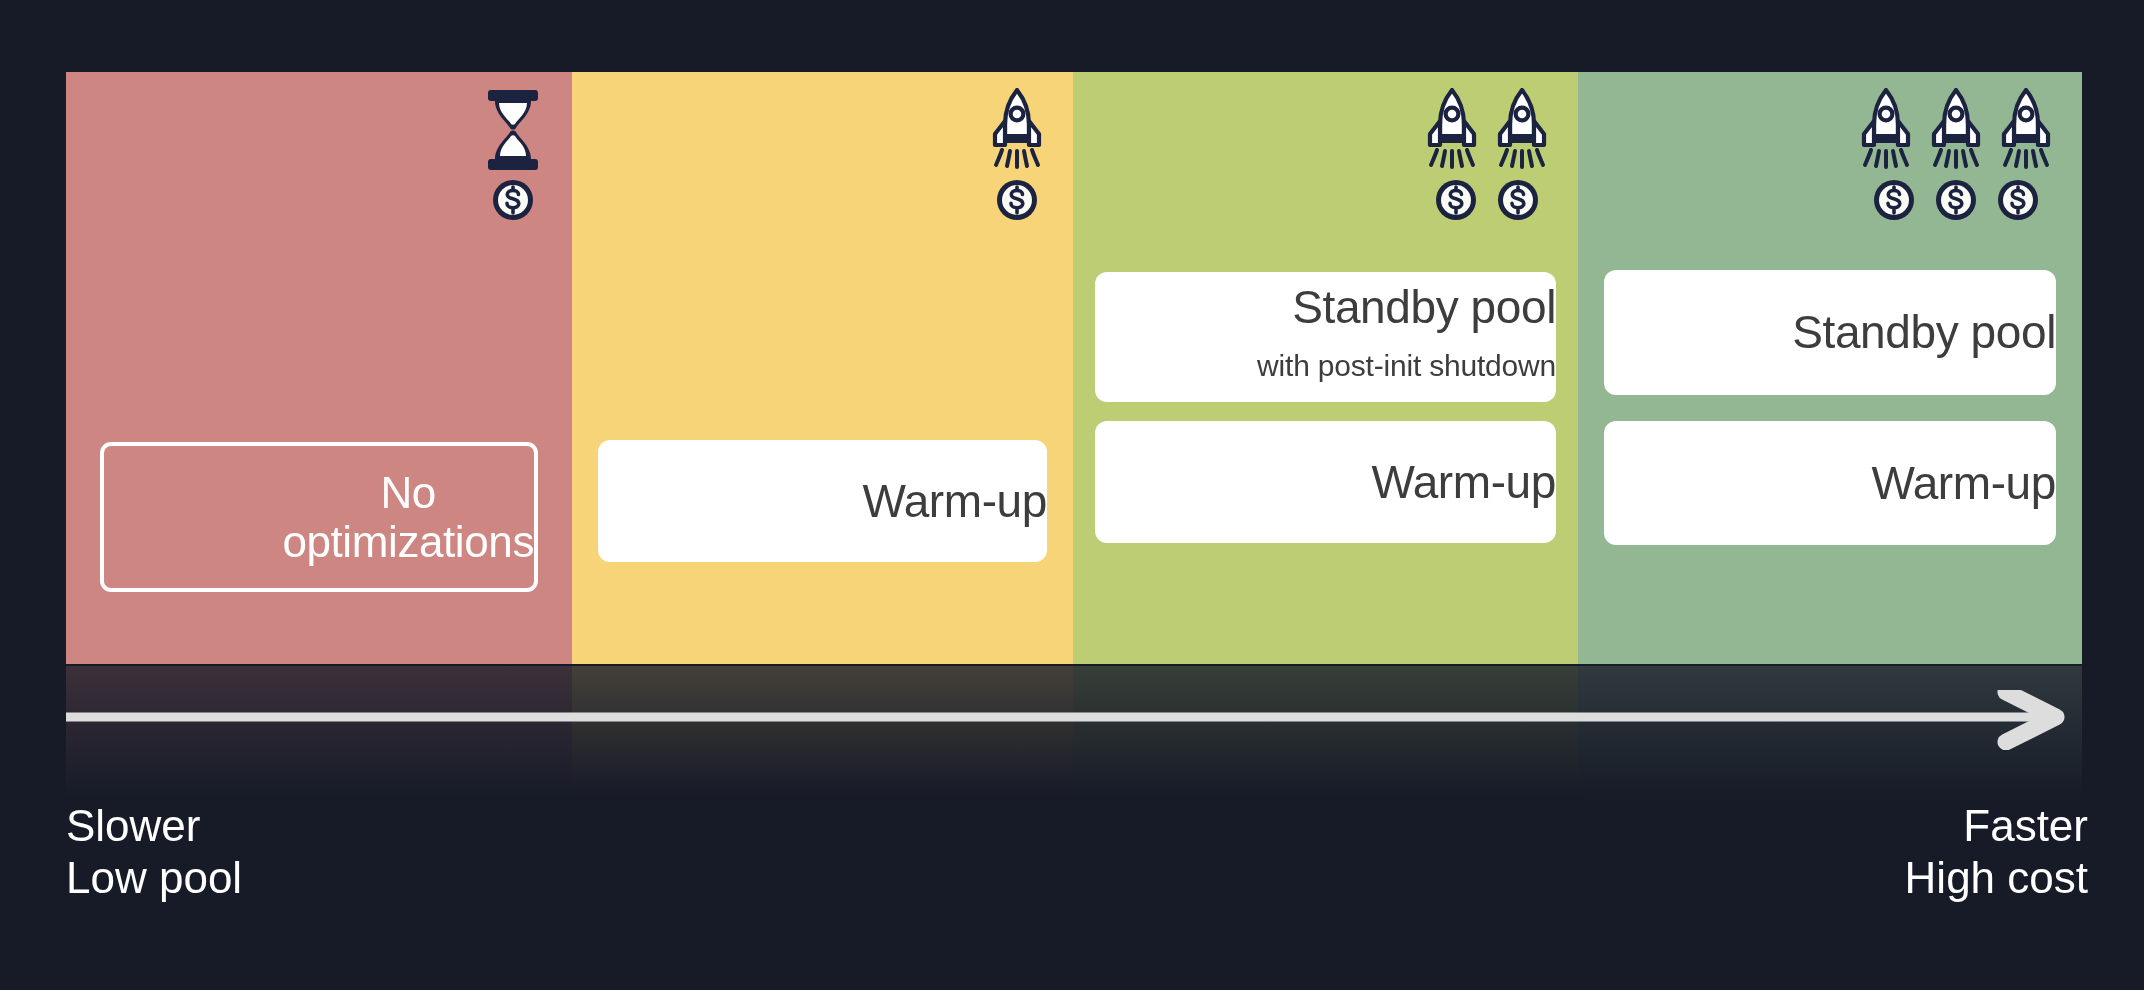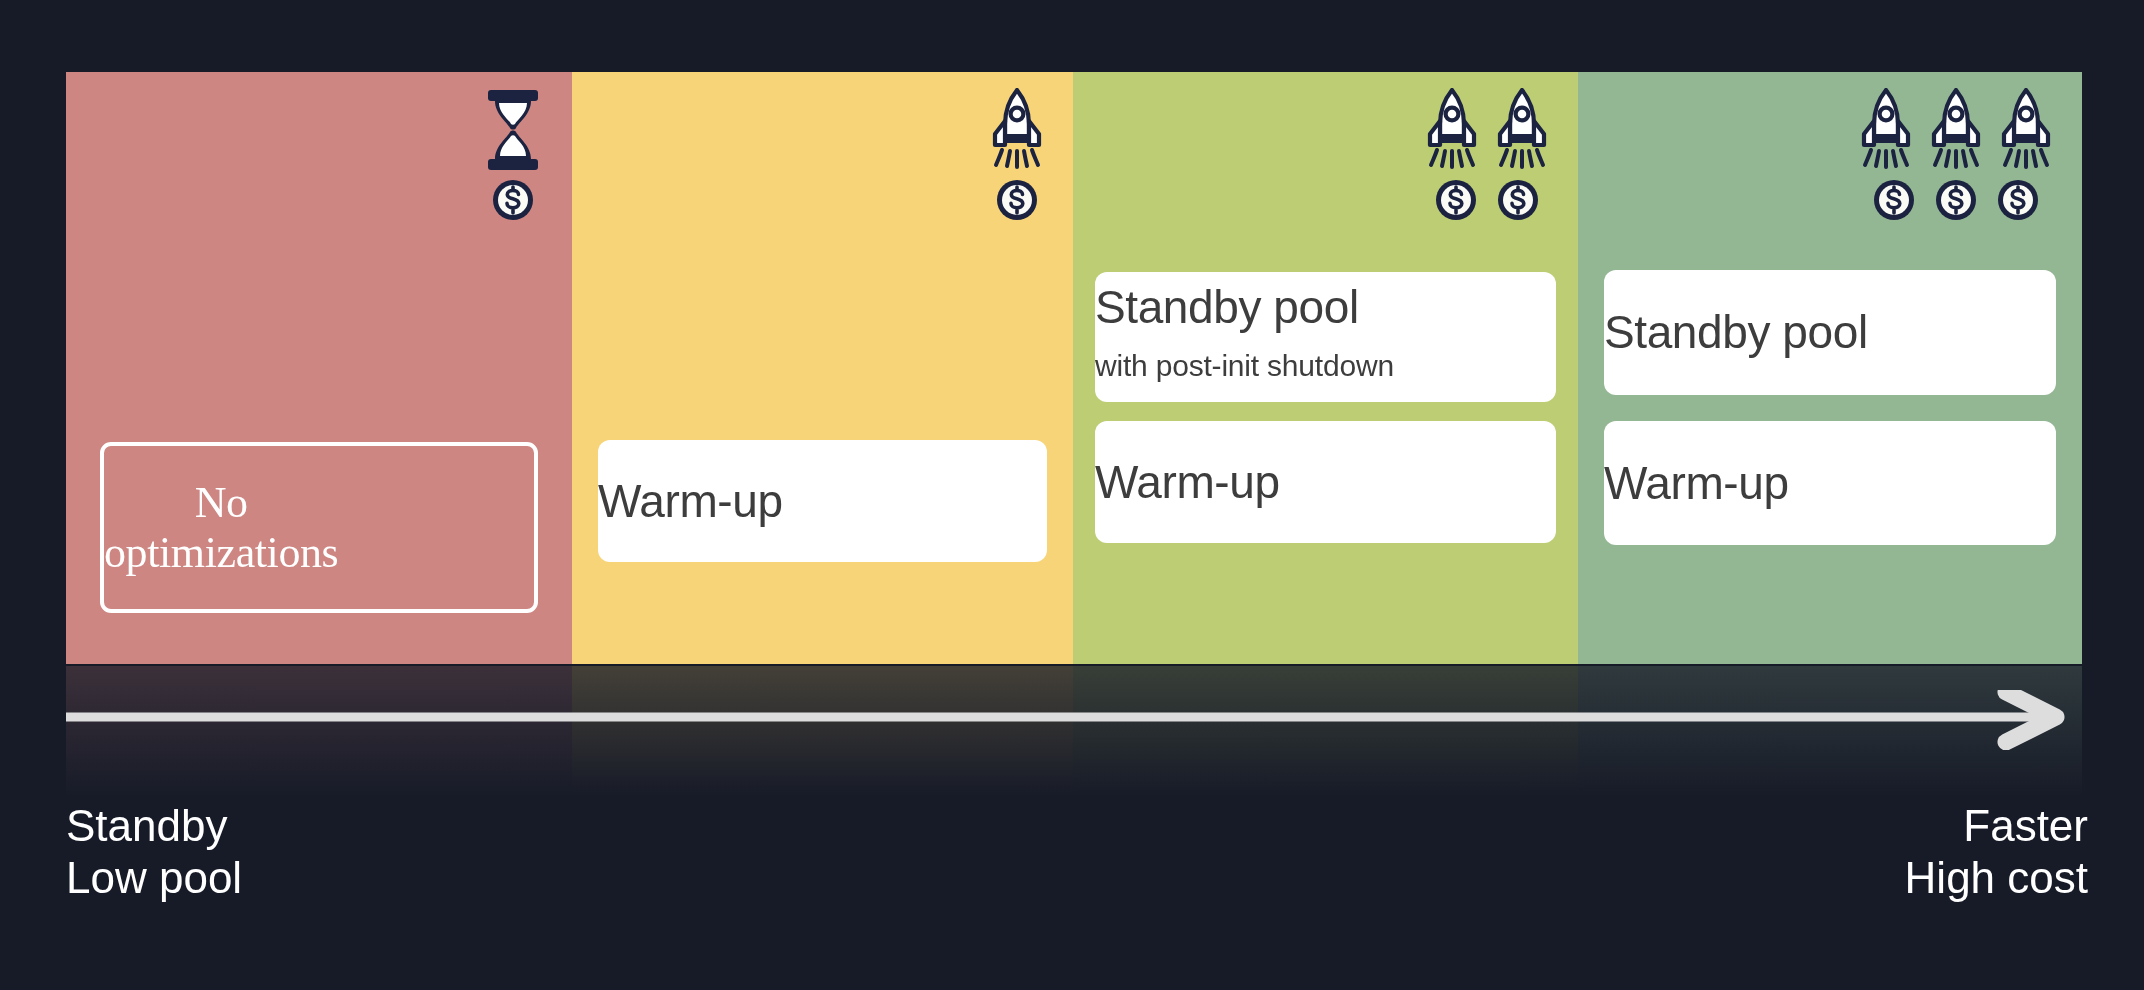--- a/index.html
+++ b/index.html
@@ -65,21 +65,21 @@
     left: 0; right: 0;
     display: flex;
     flex-direction: column;
   }
   .card {
     background: #ffffff;
     border-radius: 12px;
     box-sizing: border-box;
     display: flex;
     flex-direction: column;
-    align-items: flex-start;
+    align-items: flex-end;
     justify-content: center;
     color: #3d3d3d;
     text-align: center;
     gap: 14px;
   }
   .card .card-title {
     font-size: 46px;
     line-height: 1.05;
     letter-spacing: -0.4px;
   }
@@ -96,21 +96,21 @@
     border-radius: 11px;
     color: #ffffff;
   }
   .card.outline .card-title {
     font-size: 44px;
     line-height: 1.12;
   }
 
   
   .cards.g0 { left: 34px;  right: 34px;  top: 370px; }
-  .cards.g0 .card { height: 171px; font-family: Liberation Serif, serif; }
+  .cards.g0 .card { height: 150px; }
 
   .cards.g1 { left: 26px;  right: 26px;  top: 368px; }
   .cards.g1 .card { height: 122px; }
 
   .cards.g2 { left: 22px;  right: 22px;  top: 200px; }
   .cards.g2 .card.k0 { height: 130px; padding-bottom: 8px; }
   .cards.g2 .card.k1 { height: 122px; margin-top: 19px; }
 
   .cards.g3 { left: 26px;  right: 26px;  top: 198px; }
   .cards.g3 .card.k0 { height: 125px; }
@@ -351,21 +351,21 @@
   <div class="fade f3"></div>
 
   <div class="arrow-wrap">
     <svg width="2144" height="60" viewBox="0 0 2144 60">
       <line x1="66" y1="27" x2="2044" y2="27" stroke="#dddddd" stroke-width="9"></line>
       <polyline points="2006,2 2056,27 2006,52" fill="none" stroke="#dddddd" stroke-width="17" stroke-linecap="round" stroke-linejoin="round"></polyline>
     </svg>
   </div>
 
   <div class="axis-label left">
-    <span class="l1">Standby</span>
+    <span class="l1">Slower</span>
     <span class="l2">Low pool</span>
   </div>
   <div class="axis-label right">
     <span class="l1">Faster</span>
     <span class="l2">High cost</span>
   </div>
 
 </div>
 
 </body></html>

